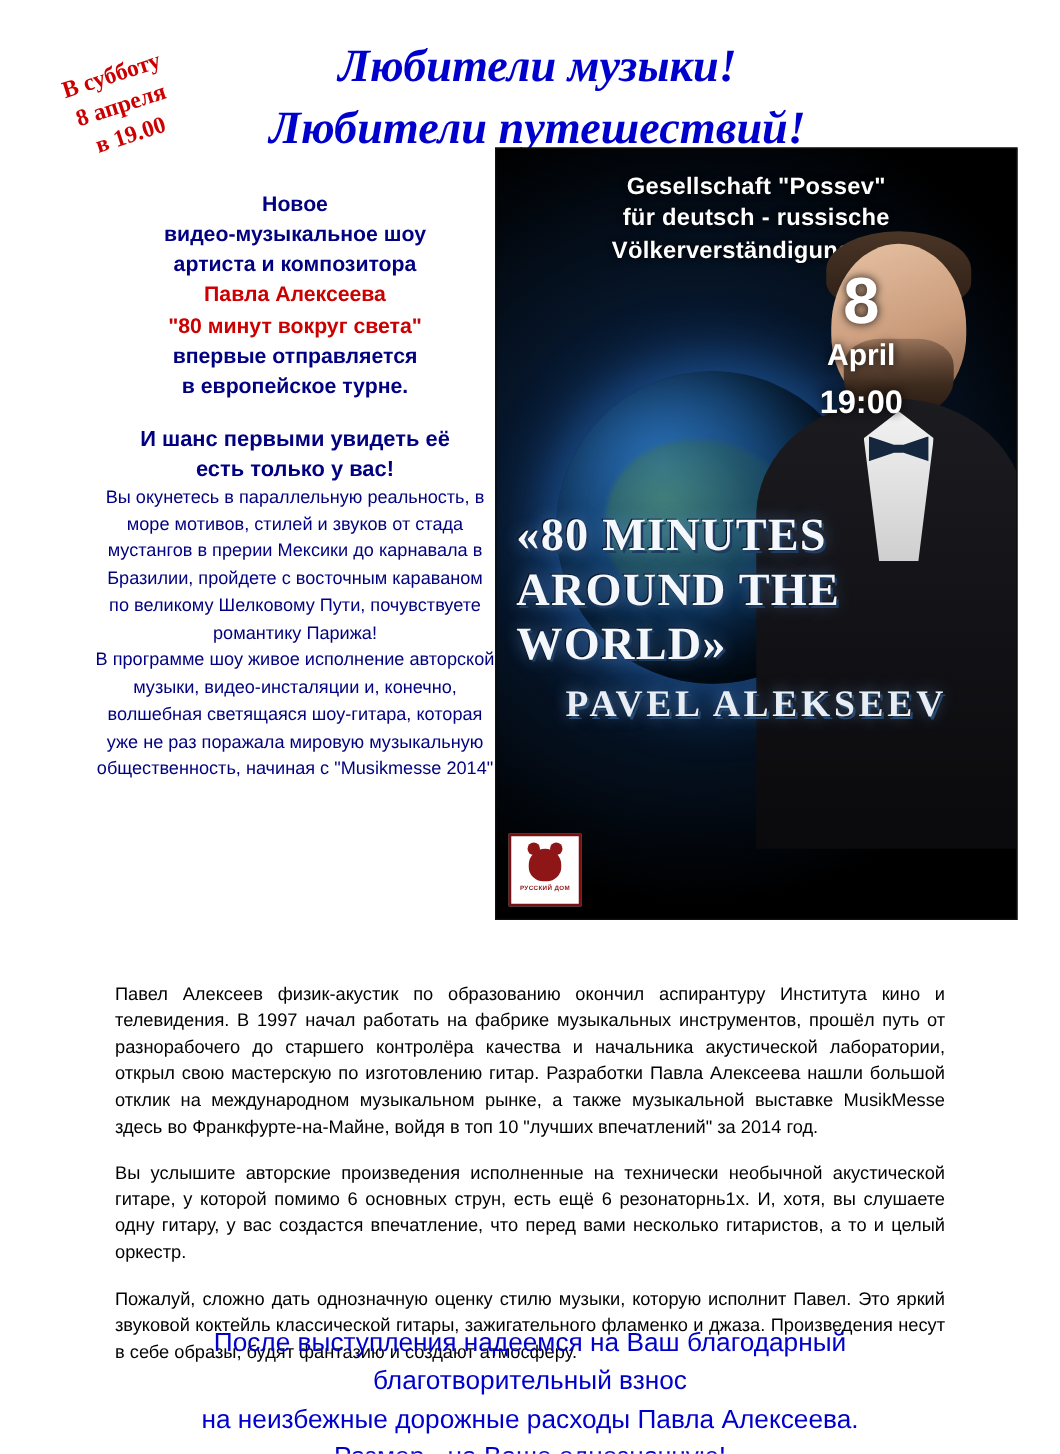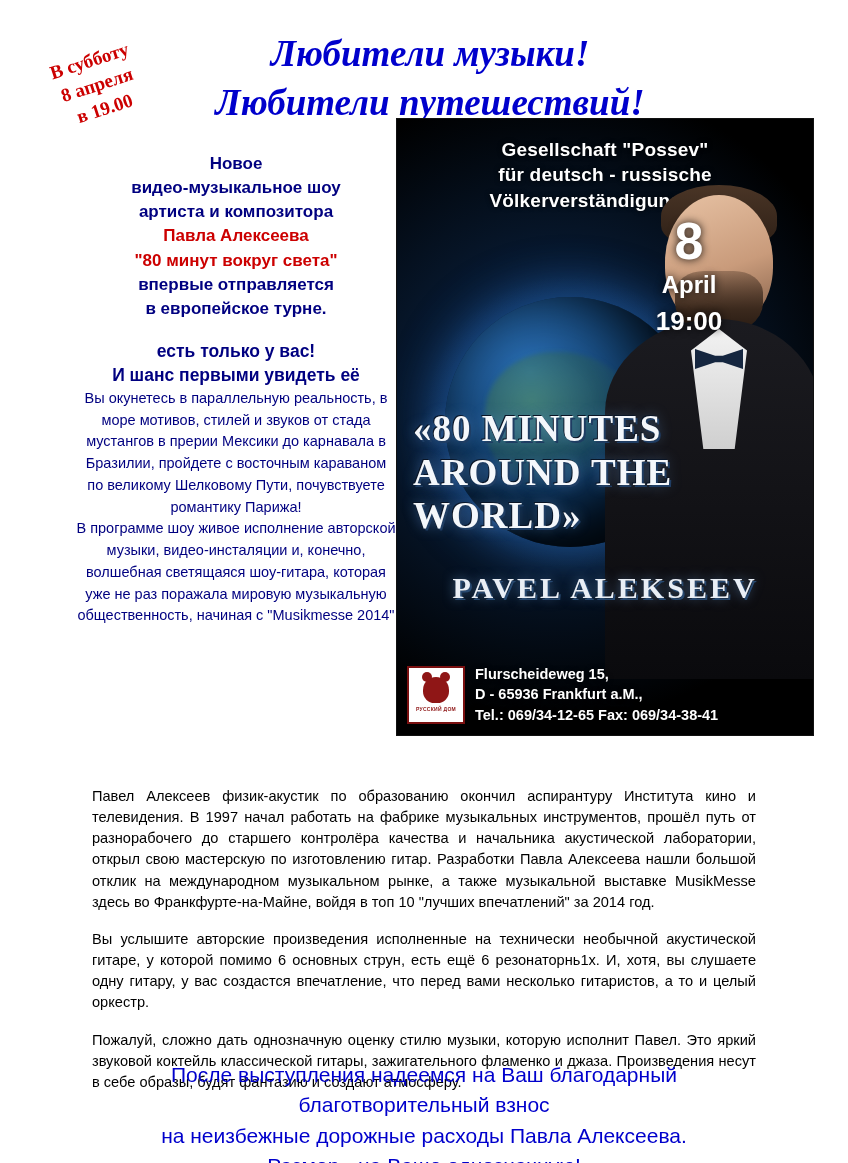--- a/index.html
+++ b/index.html
@@ -231,21 +231,21 @@
     font-size: 37px;
     font-weight: bold;
     line-height: 1.18;
     color: #f4f7fb;
     text-shadow: 2px 2px 0 #1f3d63, -1px -1px 0 #0a1526, 0 0 14px rgba(120,180,255,.45);
     letter-spacing: 1px;
   }
   .poster-artist {
     position: absolute;
     left: 0; right: 0;
-    top: 452px;
+    top: 428px;
     text-align: center;
     font-family: "Liberation Serif", serif;
     font-size: 30px;
     font-weight: bold;
     letter-spacing: 3px;
     color: #e9eef5;
     text-shadow: 2px 2px 0 #27486f, 0 0 12px rgba(130,190,255,.5);
   }
   .poster-footer {
     position: absolute;
@@ -347,22 +347,22 @@
     <div>Новое</div>
     <div>видео-музыкальное шоу</div>
     <div>артиста и композитора</div>
     <div class="red">Павла Алексеева</div>
     <div class="red">"80 минут вокруг света"</div>
     <div>впервые отправляется</div>
     <div>в европейское турне.</div>
   </div>
 
   <div class="chance">
+    <div>И шанс первыми увидеть её</div>
     <div>есть только у вас!</div>
-    <div>И шанс первыми увидеть её</div>
   </div>
 
   <div class="para-blue">Вы окунетесь в параллельную реальность, в море мотивов, стилей и звуков от стада мустангов в прерии Мексики до карнавала  в Бразилии, пройдете с восточным караваном по великому Шелковому Пути, почувствуете романтику Парижа!</div>
   <div class="para-blue">В программе шоу живое исполнение авторской музыки, видео-инсталяции и, конечно, волшебная светящаяся шоу-гитара, которая уже не раз поражала мировую музыкальную общественность, начиная с "Musikmesse 2014"</div>
 </div>
 
 <div class="poster">
   <div class="poster-head">
     <div>Gesellschaft  "Possev"</div>
     <div>für deutsch - russische</div>
@@ -393,25 +393,20 @@
     <div>WORLD»</div>
   </div>
 
   <div class="poster-artist">PAVEL   ALEKSEEV</div>
 
   <div class="poster-footer">
     <div class="pos-logo">
       <div class="bear"></div>
       <div class="lbl">РУССКИЙ ДОМ</div>
     </div>
-    <div class="addr">
-      <div>Flurscheideweg 15,</div>
-      <div>D - 65936 Frankfurt a.M.,</div>
-      <div>Tel.: 069/34-12-65 Fax: 069/34-38-41</div>
-    </div>
   </div>
 </div>
 
 <div class="body-text">
   <p>Павел Алексеев физик-акустик по образованию окончил аспирантуру Института кино и телевидения. В 1997 начал работать на фабрике музыкальных инструментов, прошёл путь от разнорабочего до старшего контролёра качества и начальника акустической лаборатории, открыл свою мастерскую по изготовлению гитар. Разработки Павла Алексеева нашли большой отклик на международном музыкальном рынке, а также музыкальной выставке MusikMesse здесь во Франкфурте-на-Майне, войдя в топ 10 "лучших впечатлений" за 2014 год.</p>
   <p>Вы услышите авторские произведения исполненные на технически необычной акустической гитаре, у которой помимо 6 основных струн, есть ещё 6 резонаторнь1х. И, хотя, вы слушаете одну гитару, у вас создастся впечатление, что перед вами несколько гитаристов, а то и целый оркестр.</p>
   <p>Пожалуй, сложно дать однозначную оценку стилю музыки, которую исполнит Павел. Это яркий звуковой коктейль классической гитары, зажигательного фламенко и джаза. Произведения несут в себе образы, будят фантазию и создают атмосферу.</p>
 </div>
 
 <div class="closing">

